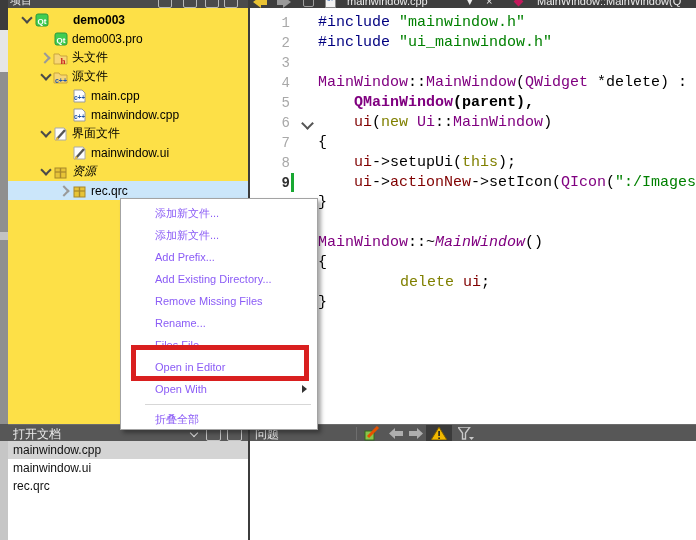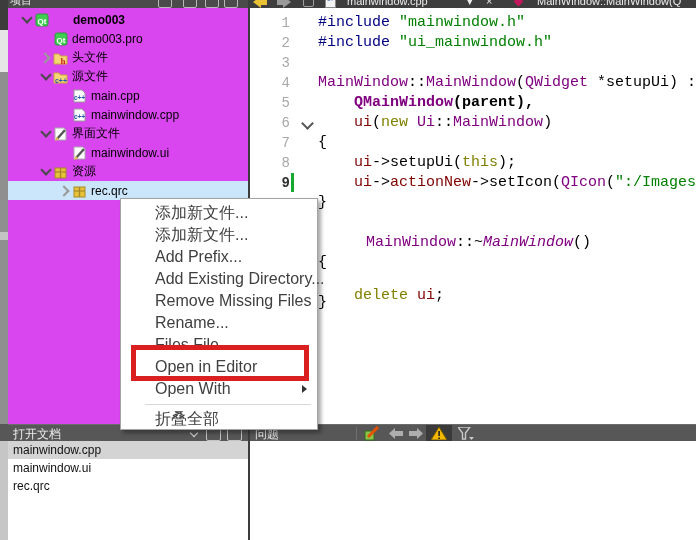--- a/index.html
+++ b/index.html
@@ -9,21 +9,21 @@
 
   
   #mode-strip{left:0;top:0;width:8px;height:540px;background:#8f8f8f}
   #mode-strip .seg{position:absolute;left:0;width:8px}
 
   
   #project-pane{left:8px;top:0;width:240px;height:424px;background:#fff}
   #project-header{position:absolute;left:0;top:0;width:240px;height:8px;background:#4b4b4b;overflow:hidden}
   #project-header .hdr-title{position:absolute;left:2px;top:-7px;color:#e6e6e6;font-size:11px}
   #project-header .hdr-ico{position:absolute;top:-4px;width:12px;height:10px;border:1px solid #b9b9b9;border-radius:2px}
-  #tree{position:absolute;left:0;top:8px;width:240px;height:416px;background:#d946ef;overflow:hidden}
+  #tree{position:absolute;left:0;top:8px;width:240px;height:416px;background:#fde047;overflow:hidden}
   .tree-row{position:absolute;left:0;width:240px;height:19px;display:flex;align-items:center;font-size:12px;color:#000}
   .tree-row.sel{background:#cbe6fa}
   .tree-row .chev-slot{width:14px;height:14px;flex:0 0 14px;display:flex;align-items:center;justify-content:center}
   .tree-row .t-icon{width:15px;height:14px;flex:0 0 15px;margin-right:4px;display:flex;align-items:center;justify-content:center}
   .chevd{width:6px;height:6px;border-right:2px solid #4a4a4a;border-bottom:2px solid #4a4a4a;transform:rotate(45deg);margin-top:-3px}
   .chevr{width:6px;height:6px;border-right:2px solid #9a9a9a;border-bottom:2px solid #9a9a9a;transform:rotate(-45deg);margin-left:-2px}
 
   
   #v-split{left:248px;top:0;width:2px;height:540px;background:#3c3c3c}
 
@@ -38,21 +38,21 @@
   #cursor-bar{position:absolute;left:41px;width:3px;height:19px;background:#18a832}
   .code-line{position:absolute;left:68px;white-space:pre;font-family:"Liberation Mono",monospace;
              font-size:15px;line-height:20px;color:#000}
   .c-pp{color:#000080}.c-str{color:#008000}.c-typ{color:#800080}
   .c-kw{color:#808000}.c-mem{color:#800000}.c-pl{color:#000}
   .c-typi{color:#800080;font-style:italic}
 
   
   #context-menu{left:120px;top:198px;width:198px;height:232px;background:#fff;border:1px solid #a3a3a3;
                 box-shadow:3px 3px 4px rgba(0,0,0,.35);z-index:10;box-sizing:border-box;padding-top:3px}
-  .menu-item{position:relative;height:22px;line-height:22px;padding-left:34px;font-size:16px;color:#404040;white-space:nowrap}
+  .menu-item{position:relative;height:22px;line-height:22px;padding-left:34px;font-size:11px;color:#8b5cf6;white-space:nowrap}
   .menu-sep{height:1px;background:#d7d7d7;margin:4px 6px 3px 24px}
   .submenu-arrow{position:absolute;right:10px;top:7px;width:0;height:0;
                  border-left:5px solid #333;border-top:4px solid transparent;border-bottom:4px solid transparent}
   #red-box{left:131px;top:345px;width:168px;height:26px;border:5px solid #d91f1f;z-index:20;pointer-events:none}
 
   
   .pane-header{position:absolute;top:424px;height:17px;background:#575757;border-top:1px solid #6c6c6c;
                box-sizing:border-box;color:#ededed;font-size:12px}
   #docs-header{left:8px;width:240px}
   #issues-header{left:250px;width:446px}
@@ -169,21 +169,21 @@
         <span class="chev-slot"></span>
         <span class="t-icon">
           <svg width="15" height="14">
             <path d="M2 1 h9 l2 2 v10 H2 z" fill="#fdfdfd" stroke="#aaa"></path>
             <line x1="4" y1="12" x2="12" y2="3" stroke="#555" stroke-width="2.4"></line>
             <polygon points="2,14 6,12 4,10" fill="#e8b93a"></polygon>
           </svg>
         </span>
         <span>mainwindow.ui</span>
       </div>
-      <div class="tree-row" style="top: 154px; padding-left: 31px;">
+      <div class="tree-row" style="top: 154px; padding-left: 31px; font-style: italic;">
         <span class="chev-slot">
           <span class="chevd"></span>
         </span>
         <span class="t-icon">
           <svg width="15" height="14">
             <rect x="2" y="3" width="11" height="10" fill="#e7c437" stroke="#a8882a"></rect>
             <line x1="7.5" y1="3" x2="7.5" y2="13" stroke="#a8882a" stroke-width="1.4"></line>
             <line x1="2" y1="7" x2="13" y2="7" stroke="#a8882a" stroke-width="1.2"></line>
           </svg>
         </span>
@@ -226,36 +226,36 @@
 </div>
 
 <div class="abs" id="editor-pane">
     <span class="gut-num" style="top: 5px;">1</span>
     <div class="code-line" style="top: 5px;"><span class="c-pp">#include </span><span class="c-str">"mainwindow.h"</span></div>
     <span class="gut-num" style="top: 25px;">2</span>
     <div class="code-line" style="top: 25px;"><span class="c-pp">#include </span><span class="c-str">"ui_mainwindow.h"</span></div>
     <span class="gut-num" style="top: 45px;">3</span>
     <div class="code-line" style="top: 45px;"></div>
     <span class="gut-num" style="top: 65px;">4</span>
-    <div class="code-line" style="top: 65px;"><span class="c-typ">MainWindow</span><span class="c-pl">::</span><span class="c-typ">MainWindow</span><span class="c-pl">(</span><span class="c-typ">QWidget</span><span class="c-pl"> *setupUi) :</span></div>
+    <div class="code-line" style="top: 65px;"><span class="c-typ">MainWindow</span><span class="c-pl">::</span><span class="c-typ">MainWindow</span><span class="c-pl">(</span><span class="c-typ">QWidget</span><span class="c-pl"> *delete) :</span></div>
     <span class="gut-num" style="top: 85px;">5</span>
     <div class="code-line" style="top: 85px; font-weight: bold;"><span class="c-pl">    </span><span class="c-typ">QMainWindow</span><span class="c-pl">(parent),</span></div>
     <span class="gut-num" style="top: 105px;">6</span>
     <div class="code-line" style="top: 105px;"><span class="c-pl">    </span><span class="c-mem">ui</span><span class="c-pl">(</span><span class="c-kw">new</span><span class="c-pl"> </span><span class="c-typ">Ui</span><span class="c-pl">::</span><span class="c-typ">MainWindow</span><span class="c-pl">)</span></div>
     <span class="gut-num" style="top: 125px;">7</span>
     <div class="code-line" style="top: 125px;"><span class="c-pl">{</span></div>
     <span class="gut-num" style="top: 145px;">8</span>
     <div class="code-line" style="top: 145px;"><span class="c-pl">    </span><span class="c-mem">ui</span><span class="c-pl">-&gt;setupUi(</span><span class="c-kw">this</span><span class="c-pl">);</span></div>
     <span class="gut-num cur" style="top: 165px;">9</span>
     <div class="code-line" style="top: 165px;"><span class="c-pl">    </span><span class="c-mem">ui</span><span class="c-pl">-&gt;</span><span class="c-mem">actionNew</span><span class="c-pl">-&gt;setIcon(</span><span class="c-typ">QIcon</span><span class="c-pl">(</span><span class="c-str">":/Images/new.png"</span></div>
     <div class="code-line" style="top: 185px;"><span class="c-pl">}</span></div>
     <div class="code-line" style="top: 205px;"></div>
-    <div class="code-line" style="top: 225px; margin-left: 48px;"><span class="c-typ">MainWindow</span><span class="c-pl">::~</span><span class="c-typi">MainWindow</span><span class="c-pl">()</span></div>
+    <div class="code-line" style="top: 225px;"><span class="c-typ">MainWindow</span><span class="c-pl">::~</span><span class="c-typi">MainWindow</span><span class="c-pl">()</span></div>
     <div class="code-line" style="top: 245px;"><span class="c-pl">{</span></div>
-    <div class="code-line" style="top: 278px;"><span class="c-pl">    </span><span class="c-kw">delete</span><span class="c-pl"> </span><span class="c-mem">ui</span><span class="c-pl">;</span></div>
+    <div class="code-line" style="top: 265px; margin-left: 46px;"><span class="c-pl">    </span><span class="c-kw">delete</span><span class="c-pl"> </span><span class="c-mem">ui</span><span class="c-pl">;</span></div>
     <div class="code-line" style="top: 285px;"><span class="c-pl">}</span></div>
     <span id="fold-chev" style="top: 111px;"></span>
     <span id="cursor-bar" style="top: 165px;"></span>
   </div>
 
 <div class="abs" id="context-menu">
     <div class="menu-item">添加新文件...</div>
     <div class="menu-item">添加新文件...</div>
     <div class="menu-item">Add Prefix...</div>
     <div class="menu-item">Add Existing Directory...</div>

